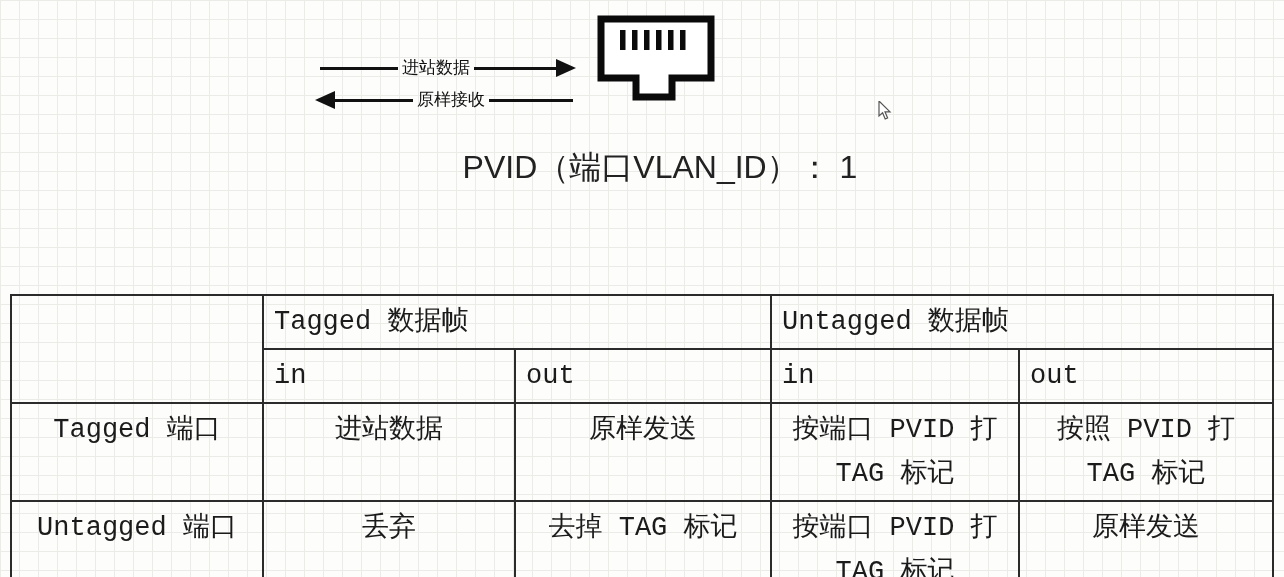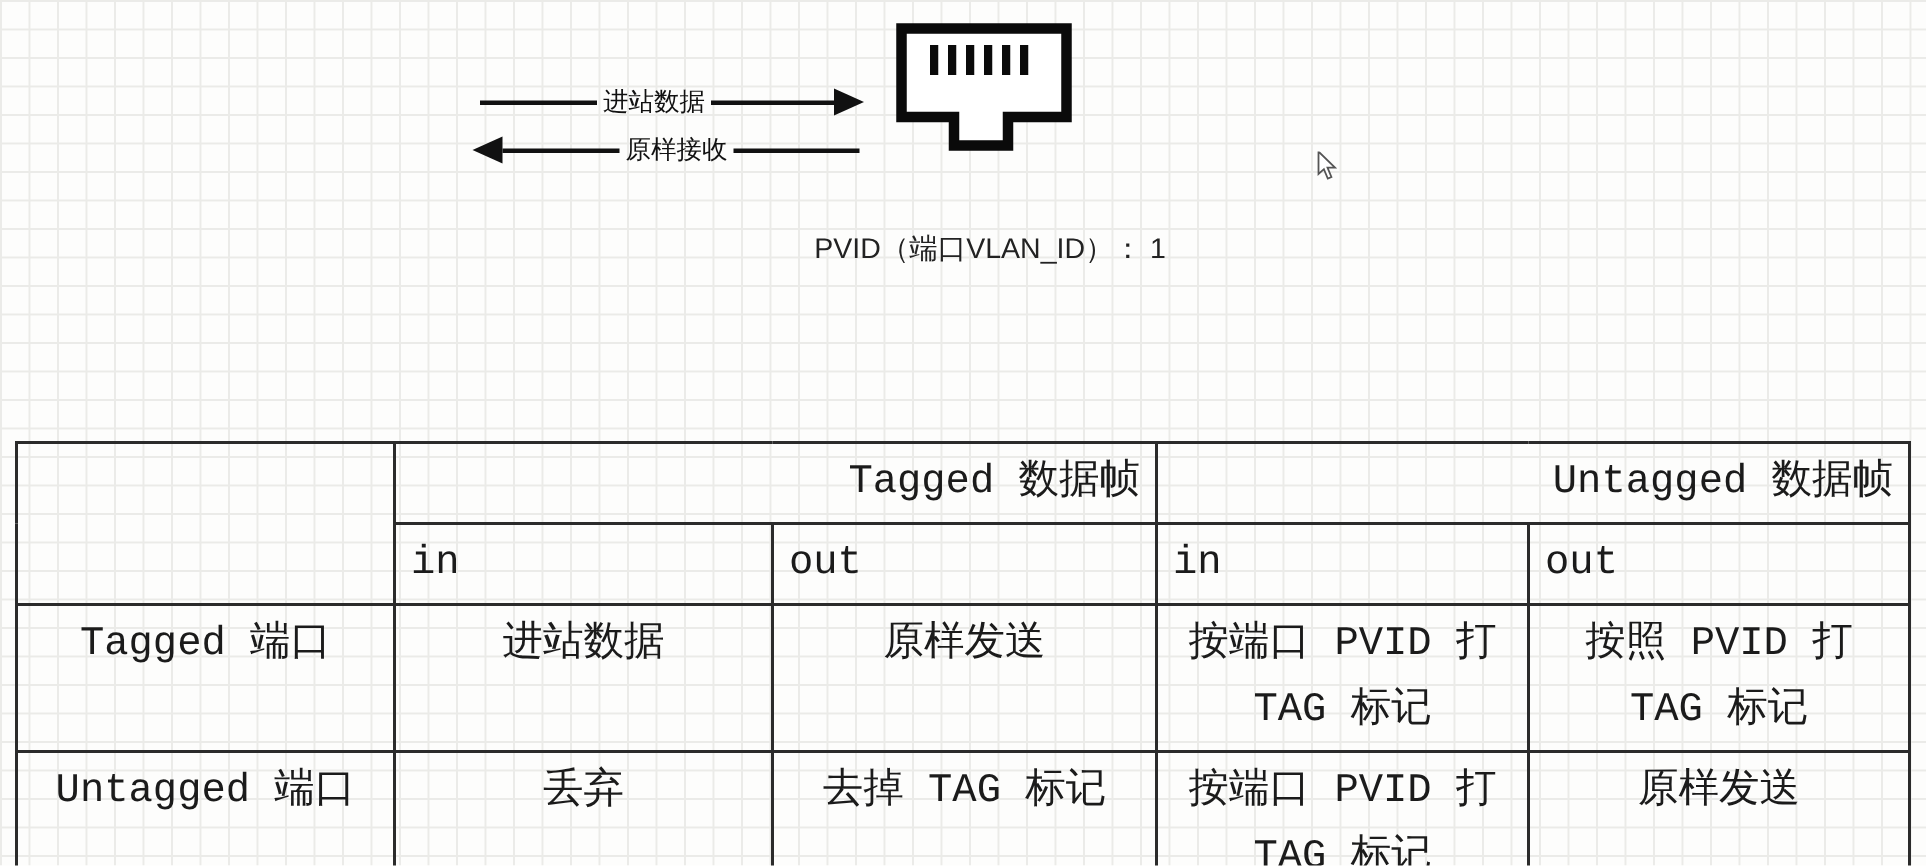--- a/index.html
+++ b/index.html
@@ -50,21 +50,21 @@
 
   
   .cursor { position: absolute; left: 878px; top: 101px; }
 
   
   .vlan-info {
     position: absolute;
     left: 330px; top: 150px; width: 660px;
     text-align: center;
     color: #222;
-    font-size: 19px;
+    font-size: 32px;
     line-height: 34px;
   }
   .vlan-info div { white-space: nowrap; }
 
   
   table.vlan-table {
     position: absolute;
     left: 10px; top: 294px;
     width: 1262px;
     border-collapse: collapse;
@@ -73,21 +73,21 @@
     font-size: 27px;
     color: #1b1b1b;
   }
   table.vlan-table td {
     border: 2px solid #2b2b2b;
     padding: 4px 10px;
     vertical-align: top;
     line-height: 44px;
     background: transparent;
   }
-  td.group-header { height: 46px; line-height: 40px; text-align: right; }
+  td.group-header { height: 46px; line-height: 40px; }
   td.sub-header   { height: 43px; line-height: 36px; }
   tr.data-row td  { height: 90px; text-align: center; }
   td.corner-cell  { }
 </style>
 </head>
 <body>
 
 <div class="canvas">
 
   <div class="arrow-row" style="left: 320px; top: 58px;">

